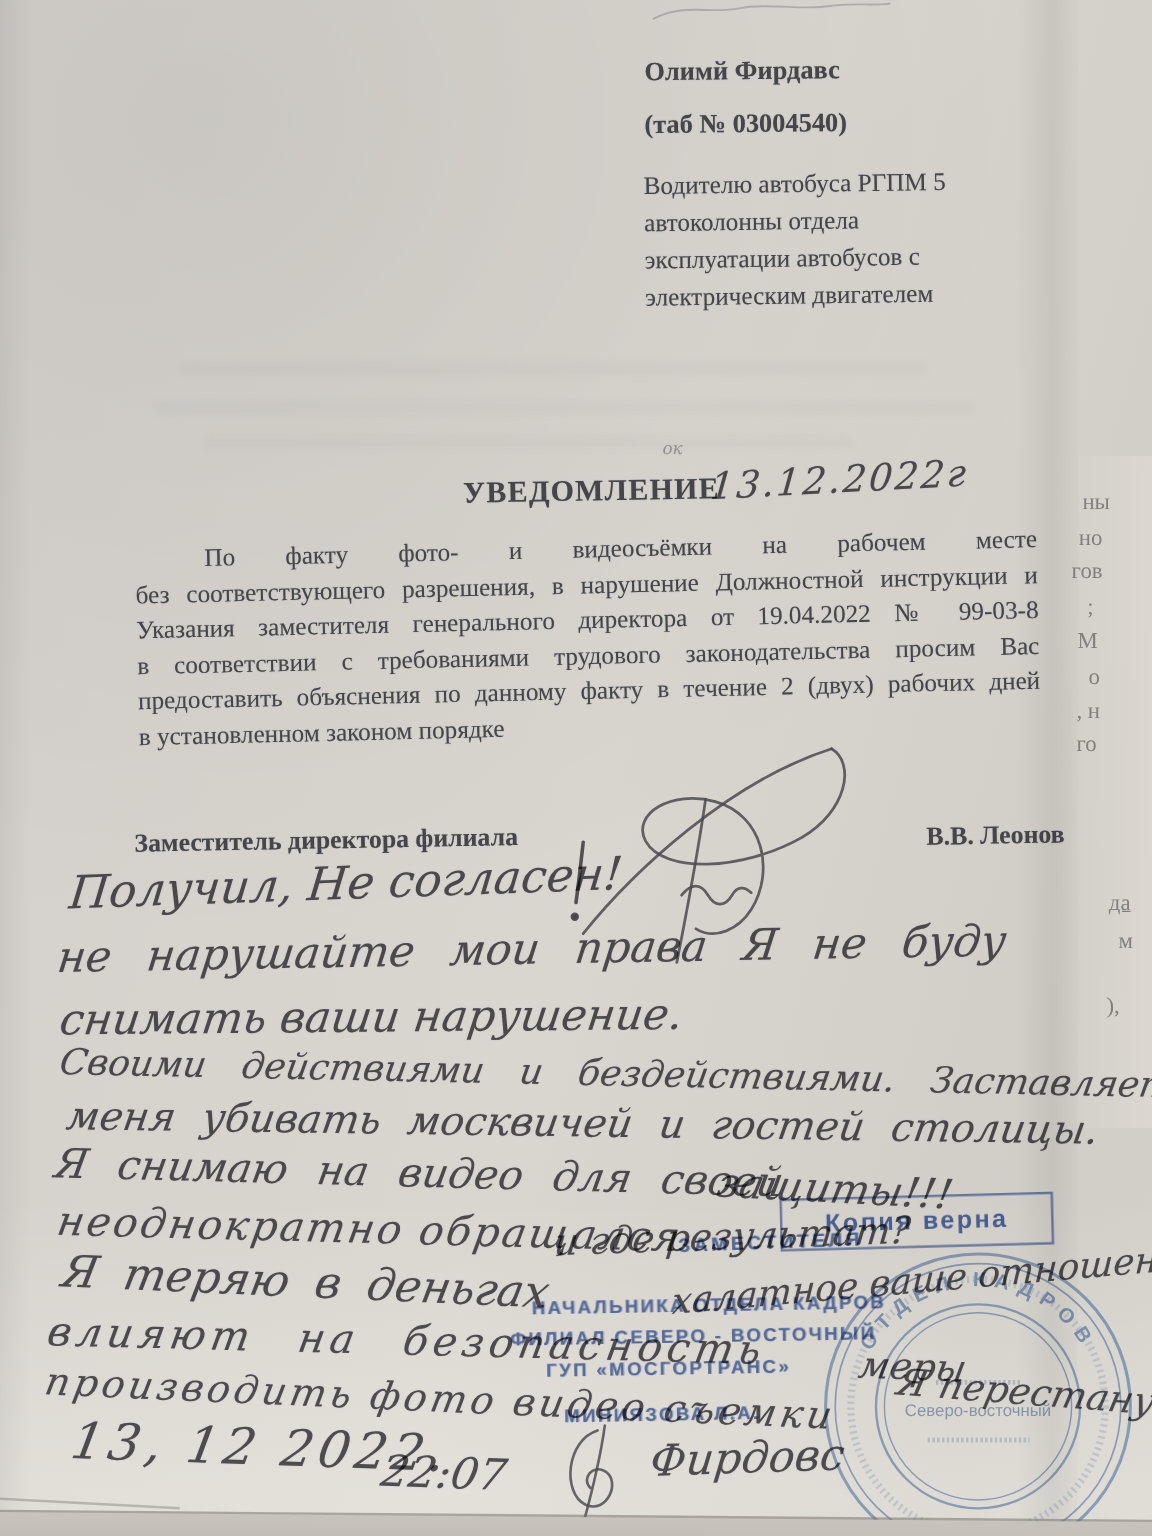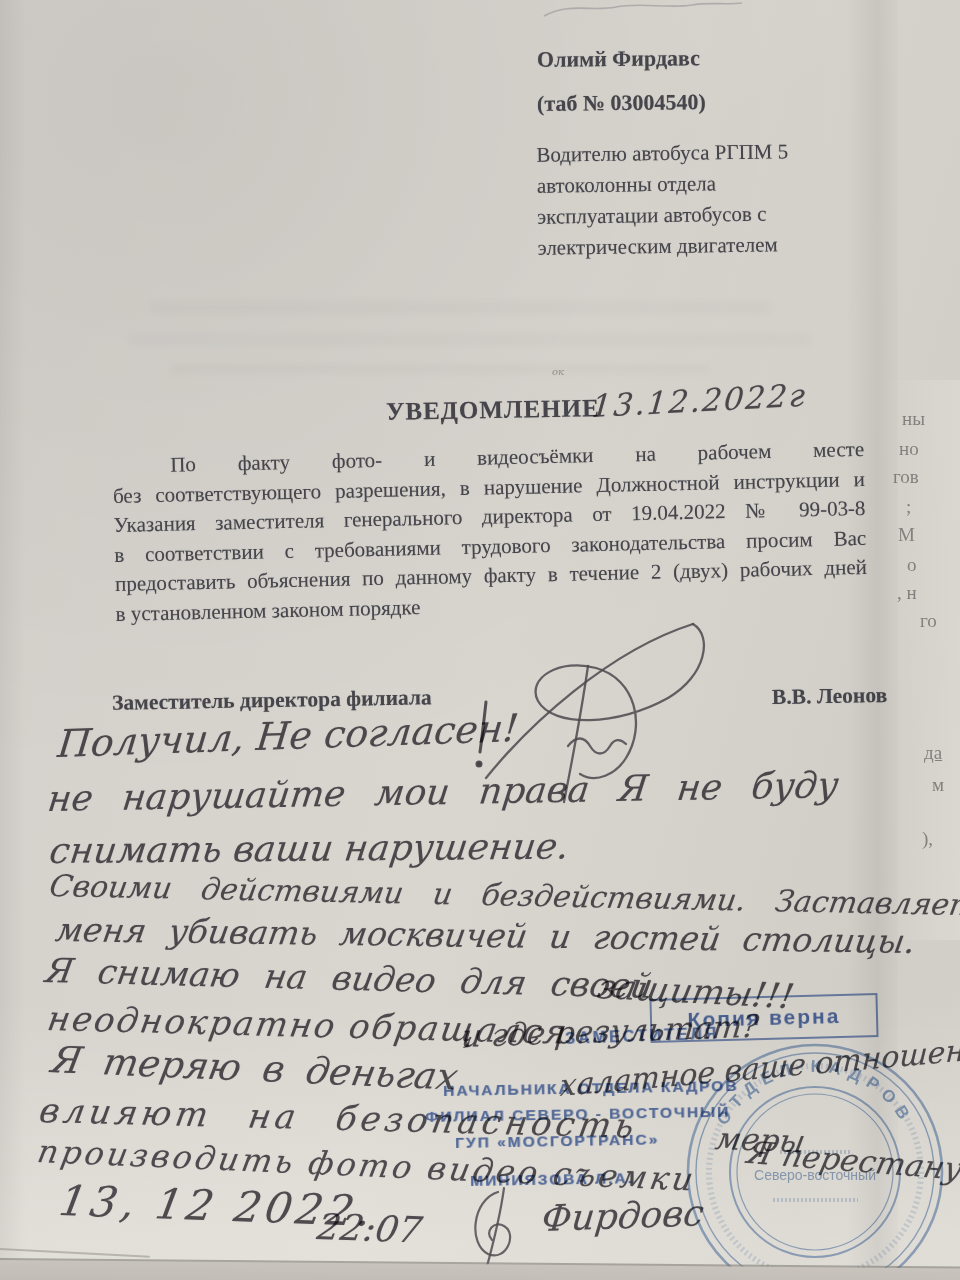--- a/index.html
+++ b/index.html
@@ -47,39 +47,39 @@
   <div class="abs" style="left:170px;top:364px;width:540px;height:10px;background:rgba(110,108,114,.04);filter:blur(3px);"></div>
 
   <div class="abs" style="left:884px;top:380px;width:76px;height:560px;background:linear-gradient(to right,rgba(226,222,214,.0),rgba(226,222,214,.55));"></div>
   <span class="abs frag" style="left:902px;top:408px;">ны</span>
   <span class="abs frag" style="left:899px;top:438px;">но</span>
   <span class="abs frag" style="left:893px;top:466px;">гов</span>
   <span class="abs frag" style="left:906px;top:496px;">;</span>
   <span class="abs frag" style="left:898px;top:524px;">М</span>
   <span class="abs frag" style="left:907px;top:554px;">о</span>
   <span class="abs frag" style="left:897px;top:582px;">, н</span>
-  <span class="abs frag" style="left:920px;top:610px;">го</span>
+  <span class="abs frag" style="left:897px;top:610px;">го</span>
   <span class="abs frag" style="left:924px;top:742px;text-decoration:underline;">да</span>
   <span class="abs frag" style="left:932px;top:774px;">м</span>
   <span class="abs frag" style="left:922px;top:828px;">),</span>
 
   <svg class="abs" style="left:540px;top:0;" width="210" height="20" viewBox="0 0 210 20">
     <path d="M 4 16 C 30 2 52 12 76 7 C 100 2 128 9 152 5 C 168 2 186 5 202 3" fill="none" stroke="rgba(90,88,96,.3)" stroke-width="1.6"></path>
   </svg>
 
   <div class="abs typed tb" style="left:537px;top:46px;font-size:22px;transform:rotate(-.6deg);">Олимй Фирдавс</div>
   <div class="abs typed tb" style="left:537px;top:90px;font-size:22px;transform:rotate(-.6deg);">(таб № 03004540)</div>
   <div class="abs typed addr" style="left:537px;top:138px;transform:rotate(-.8deg);">
     <div>Водителю автобуса РГПМ 5</div>
     <div>автоколонны отдела</div>
     <div>эксплуатации автобусов с</div>
     <div>электрическим двигателем</div>
   </div>
 
-  <div class="abs hw" style="left:552px;top:366px;font-size:10px;opacity:.45;">ок</div>
+  <div class="abs hw" style="left:552px;top:366px;font-size:14px;opacity:.45;">ок</div>
 
   <div class="abs typed tb" style="left:386px;top:396px;font-size:25px;letter-spacing:1px;transform:rotate(-1deg);">УВЕДОМЛЕНИЕ</div>
   <div class="abs hw" style="left:592px;top:388px;font-size:31px;letter-spacing:2px;transform:rotate(-3deg) skewX(-8deg);">13.12.2022г</div>
 
   <div class="abs typed body-wrap" style="left:112px;top:452px;">
     <div class="body-line first">По факту фото- и видеосъёмки на рабочем месте</div>
     <div class="body-line">без соответствующего разрешения, в нарушение Должностной инструкции и</div>
     <div class="body-line">Указания заместителя генерального директора от 19.04.2022 № 99-03-8</div>
     <div class="body-line">в соответствии с требованиями трудового законодательства просим Вас</div>
     <div class="body-line">предоставить объяснения по данному факту в течение 2 (двух) рабочих дней</div>

